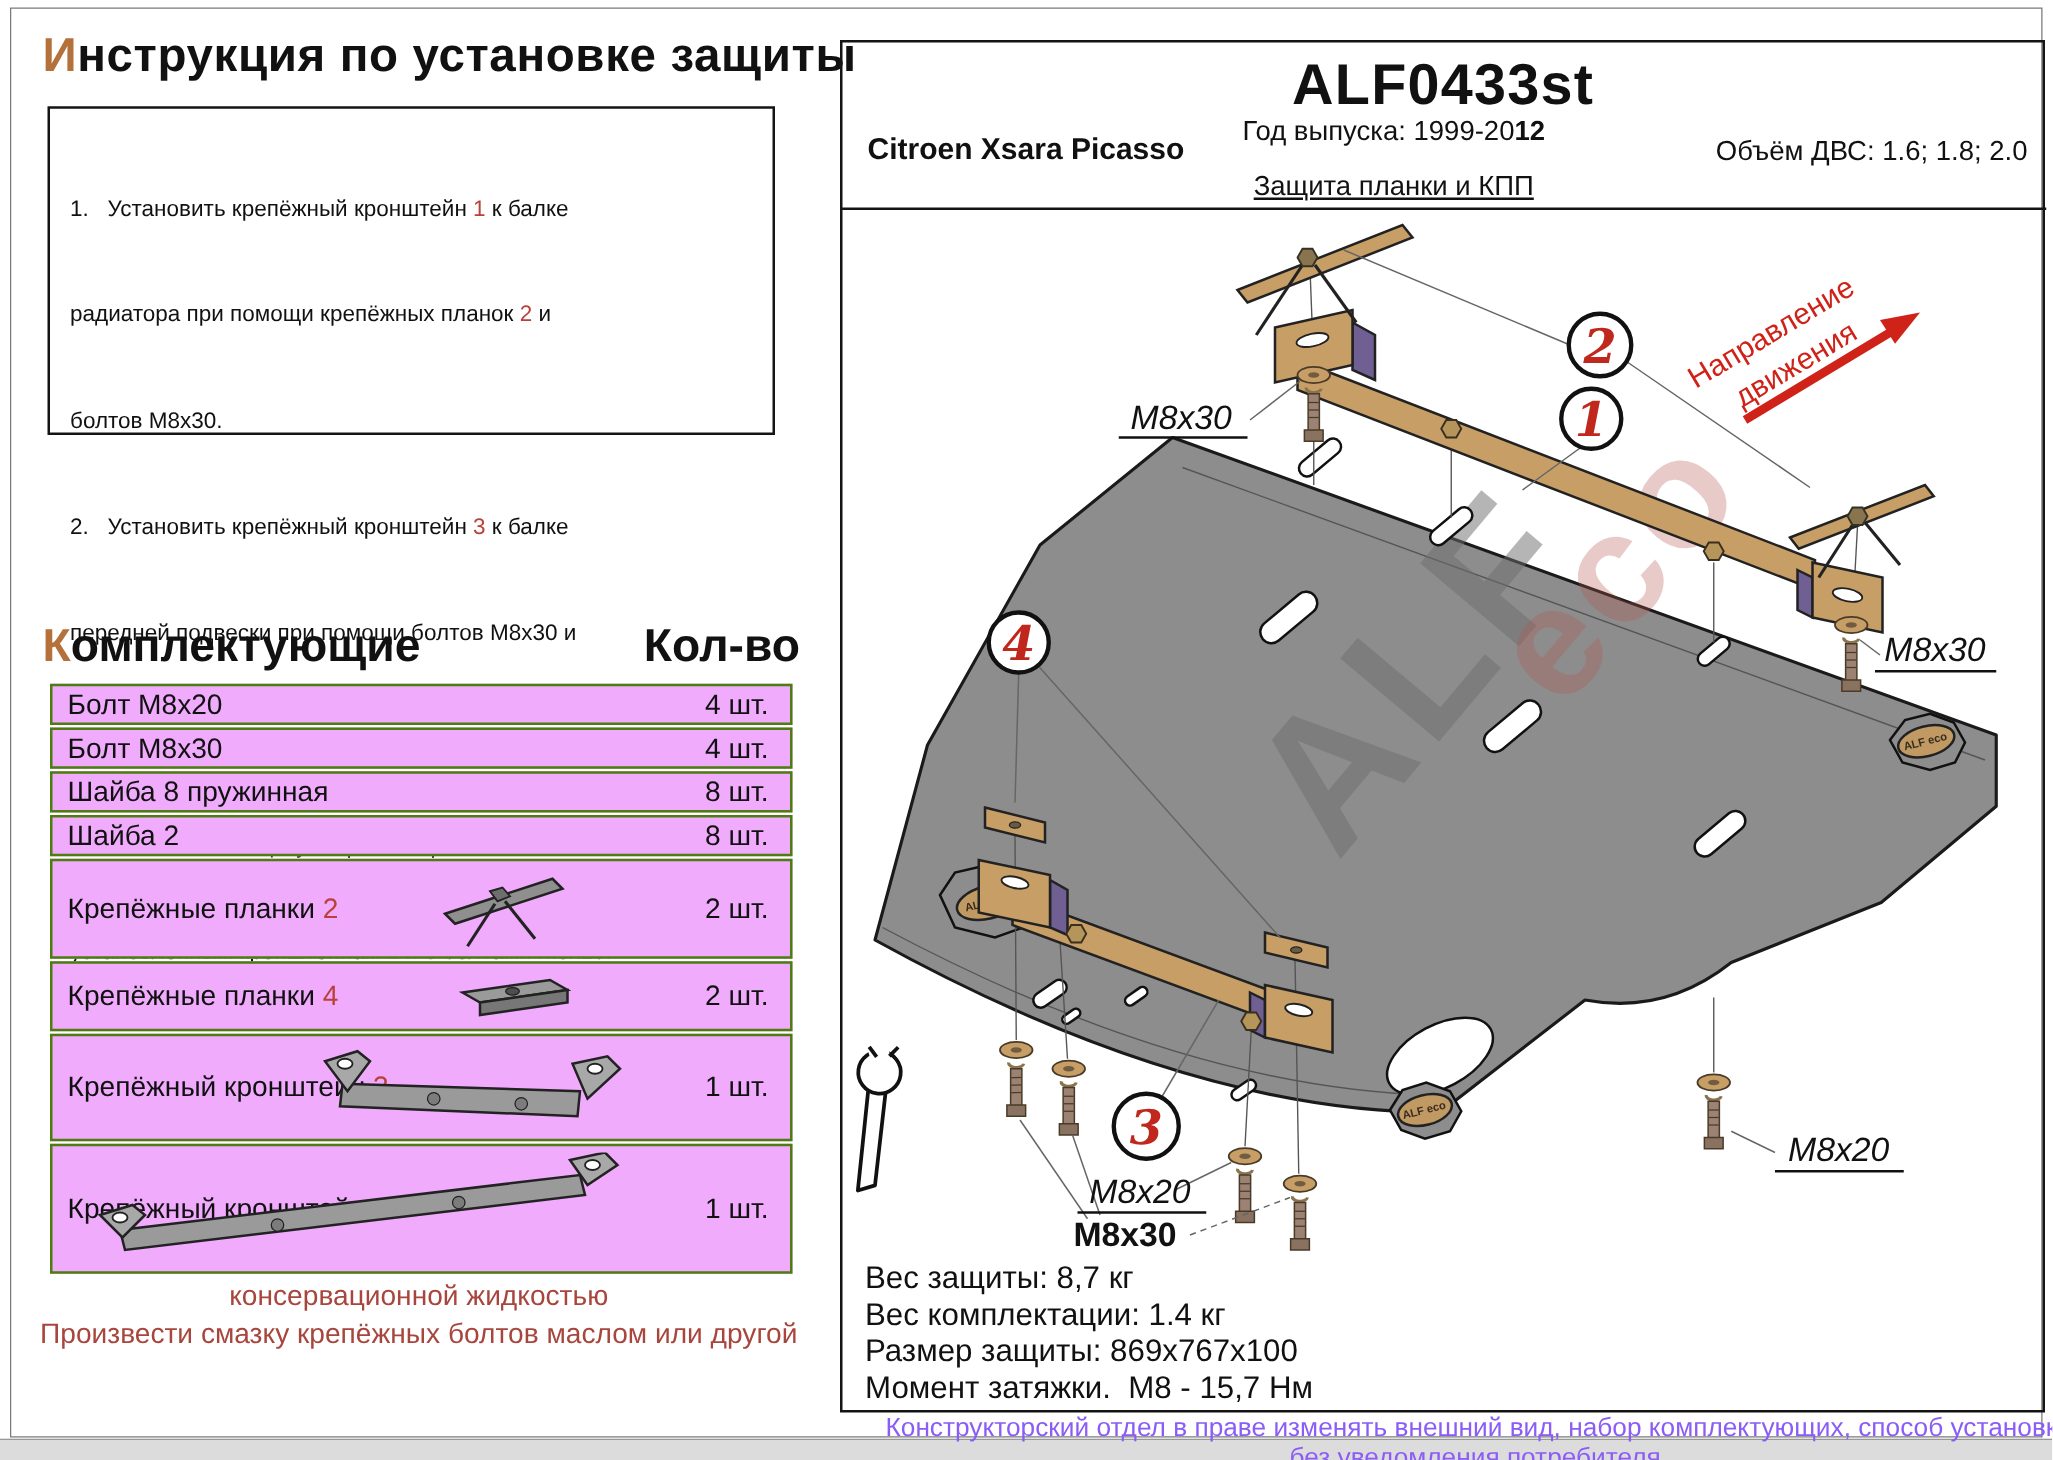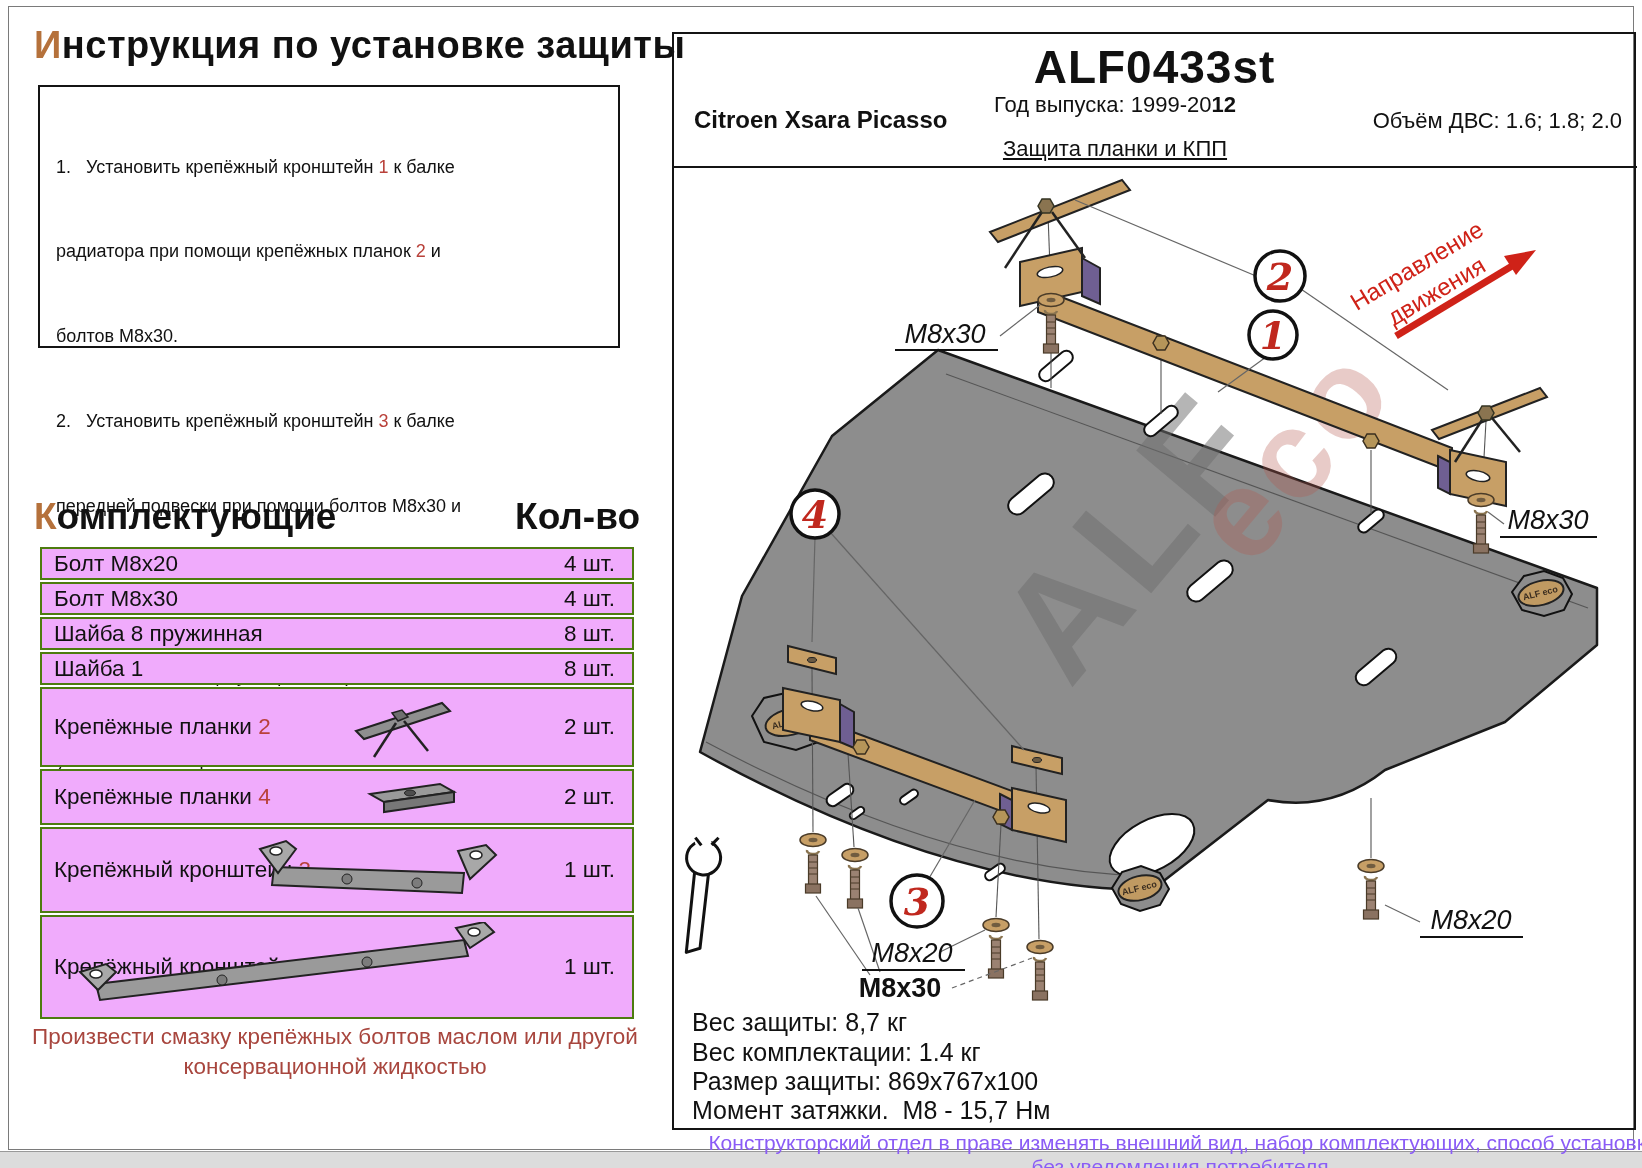--- a/index.html
+++ b/index.html
@@ -79,21 +79,21 @@
       </div>
     <div class="crow h-sm">
         <span class="cname"><span>Болт М8х30</span></span>
         <span class="cqty">4 шт.</span>
       </div>
     <div class="crow h-sm">
         <span class="cname"><span>Шайба 8 пружинная</span></span>
         <span class="cqty">8 шт.</span>
       </div>
     <div class="crow h-sm">
-        <span class="cname"><span>Шайба 1</span></span>
+        <span class="cname"><span>Шайба 2</span></span>
         <span class="cqty">8 шт.</span>
       </div>
     <div class="crow h-r5">
       <span class="cname"><span>Крепёжные планки </span><span class="rd">2</span></span>
       <svg style="left:300px;top:2px" width="150" height="70" viewBox="0 0 150 70">
         <polygon points="14,40 100,12 108,20 22,48" fill="#8f8f8f" stroke="#222" stroke-width="2"></polygon>
         <line x1="54" y1="32" x2="32" y2="66" stroke="#222" stroke-width="2.5"></line>
         <line x1="62" y1="30" x2="86" y2="60" stroke="#222" stroke-width="2.5"></line>
         <polygon points="50,22 60,19 66,26 56,30" fill="#6e6e6e" stroke="#222" stroke-width="1.5"></polygon>
       </svg>
@@ -130,22 +130,22 @@
         <polygon points="384,6 412,0 422,10 398,26" fill="#a8a8a8" stroke="#222" stroke-width="2"></polygon>
         <ellipse cx="402" cy="10" rx="6" ry="4" fill="#fff" stroke="#222" stroke-width="1.5"></ellipse>
         <circle cx="150" cy="58" r="5" fill="#7c7c7c" stroke="#222"></circle>
         <circle cx="295" cy="40" r="5" fill="#7c7c7c" stroke="#222"></circle>
       </svg>
       <span class="cqty">1 шт.</span>
     </div>
   </div>
 
   <div class="abs" id="note">
+    <div>консервационной жидкостью</div>
     <div>Произвести смазку крепёжных болтов маслом или другой</div>
-    <div>консервационной жидкостью</div>
   </div>
 
   <div class="abs" id="panel"></div>
   <div class="abs" id="hdr-code">ALF0433st</div>
   <div class="abs" id="hdr-model">Citroen Xsara Picasso</div>
   <div class="abs" id="hdr-year"><span>Год выпуска: 1999-20</span><b>12</b></div>
   <div class="abs" id="hdr-sub">Защита планки и КПП</div>
   <div class="abs" id="hdr-engine">Объём ДВС: 1.6; 1.8; 2.0</div>
   <div class="abs" id="hdr-divider"></div>
 

